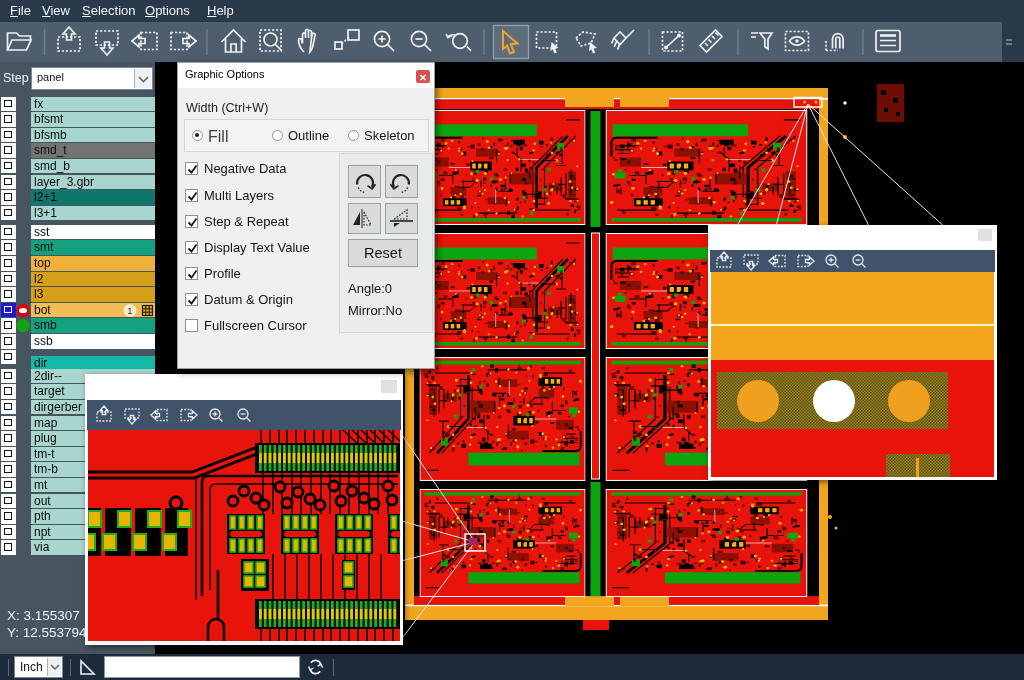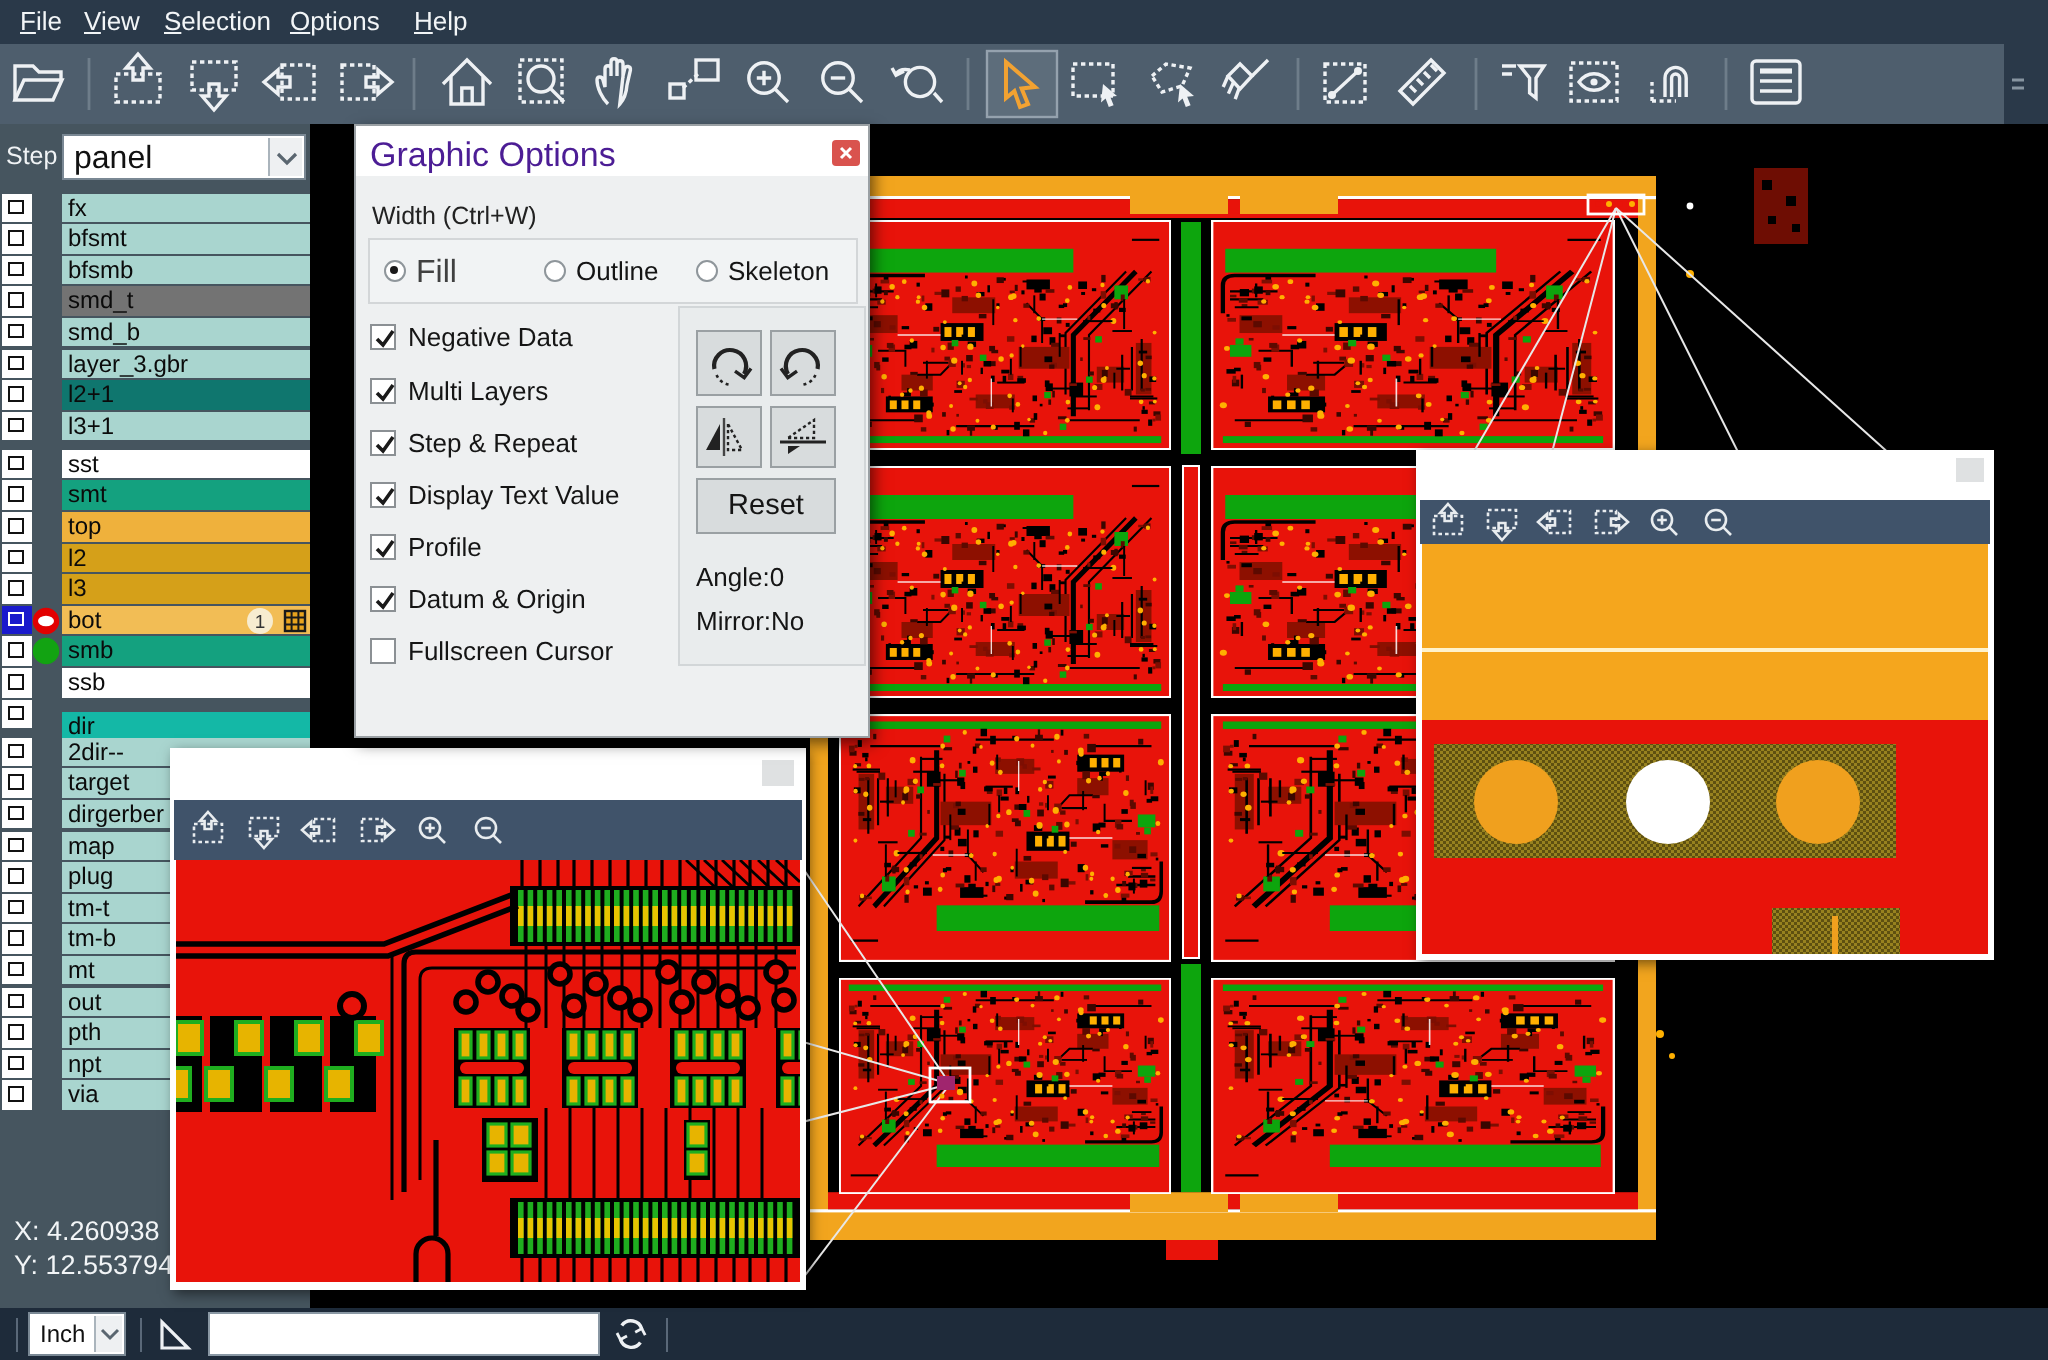--- a/index.html
+++ b/index.html
@@ -470,21 +470,21 @@
     <circle cx="810" cy="102" r="1.5" fill="#e8130a"></circle>
     <circle cx="816" cy="102" r="1.5" fill="#ffb000"></circle>
     <rect x="465" y="534" width="20" height="17" fill="none" stroke="#fff" stroke-width="1.4"></rect>
     <rect x="468.5" y="538" width="9" height="7" fill="#a0256e"></rect>
     <circle cx="480" cy="546" r="1.6" fill="#ffb000"></circle>
     <circle cx="471" cy="548" r="1.3" fill="#ffb000"></circle>
   </svg>
 <div id="sidebar" class="abs">
 <div class="abs" style="left:3px;top:9px;color:#f0f3f5;font-size:12.5px">Step</div>
 <div class="abs" style="left:31px;top:5px;width:122px;height:23px;background:#fff;border:1px solid #7a8894">
-<div class="abs" style="left:5px;top:3px;font-size:16px;color:#111">panel</div>
+<div class="abs" style="left:5px;top:3px;font-size:11px;color:#111">panel</div>
 <div class="abs" style="right:1px;top:1px;width:17px;height:19px;background:#eef0f2;border-left:1px solid #aab4bc">
 <svg width="17" height="19">
           <path d="M4,8 l4.5,4.5 L13,8" fill="none" stroke="#5a6670" stroke-width="1.6"></path>
         </svg></div>
     </div>
 <div class="cb" style="top:34.5px">
       <i></i>
     </div>
     <div class="srow" style="top:34.5px;background:#a9d5cf">fx</div>
 <div class="cb" style="top:50.1px">
@@ -605,26 +605,26 @@
     </div>
     <div class="srow" style="top:447.1px;background:#a9d5cf">pth</div>
 <div class="cb" style="top:462.7px">
       <i></i>
     </div>
     <div class="srow" style="top:462.7px;background:#a9d5cf">npt</div>
 <div class="cb" style="top:478.3px">
       <i></i>
     </div>
     <div class="srow" style="top:478.3px;background:#a9d5cf">via</div>
-<div class="abs" style="left:7px;top:546px;color:#f2f5f7;font-size:13.5px">X: 4.260938</div>
+<div class="abs" style="left:7px;top:546px;color:#f2f5f7;font-size:13.5px">X: 3.155307</div>
     <div class="abs" style="left:7px;top:563px;color:#f2f5f7;font-size:13.5px">Y: 12.553794</div>
   </div>
 <div id="dlg" class="abs">
 <div class="abs" style="left:0;top:0;width:256px;height:25px;background:#fff">
-      <div class="abs" style="left:7px;top:5px;font-size:17px;color:#4c1d95">Graphic Options</div>
+      <div class="abs" style="left:7px;top:5px;font-size:11px;color:#000000">Graphic Options</div>
       <div class="abs" style="right:4px;top:7px;width:14px;height:13px;background:#d9534e;border-radius:2px"><svg width="14" height="13">
           <path d="M4.5,4 l5,5 M9.5,4 l-5,5" stroke="#fff" stroke-width="1.5"></path>
         </svg></div>
     </div>
 <div class="abs" style="left:8px;top:38px;font-size:12.5px;color:#222">Width (Ctrl+W)</div>
 <div class="abs" style="left:6px;top:56px;width:245px;height:33px;background:#f1f3f4;border:1px solid #d3d6d8"></div>
 <div class="abs" style="left:13.5px;top:66.5px;width:11px;height:11px;background:#fff;border:1px solid #8f969b;border-radius:50%">
       <div class="abs" style="left:2.5px;top:2.5px;width:4px;height:4px;background:#1a1a1a;border-radius:50%"></div>
     </div>
     <div class="abs" style="left:30px;top:65px;font-size:16px;color:#404040">Fill</div>

